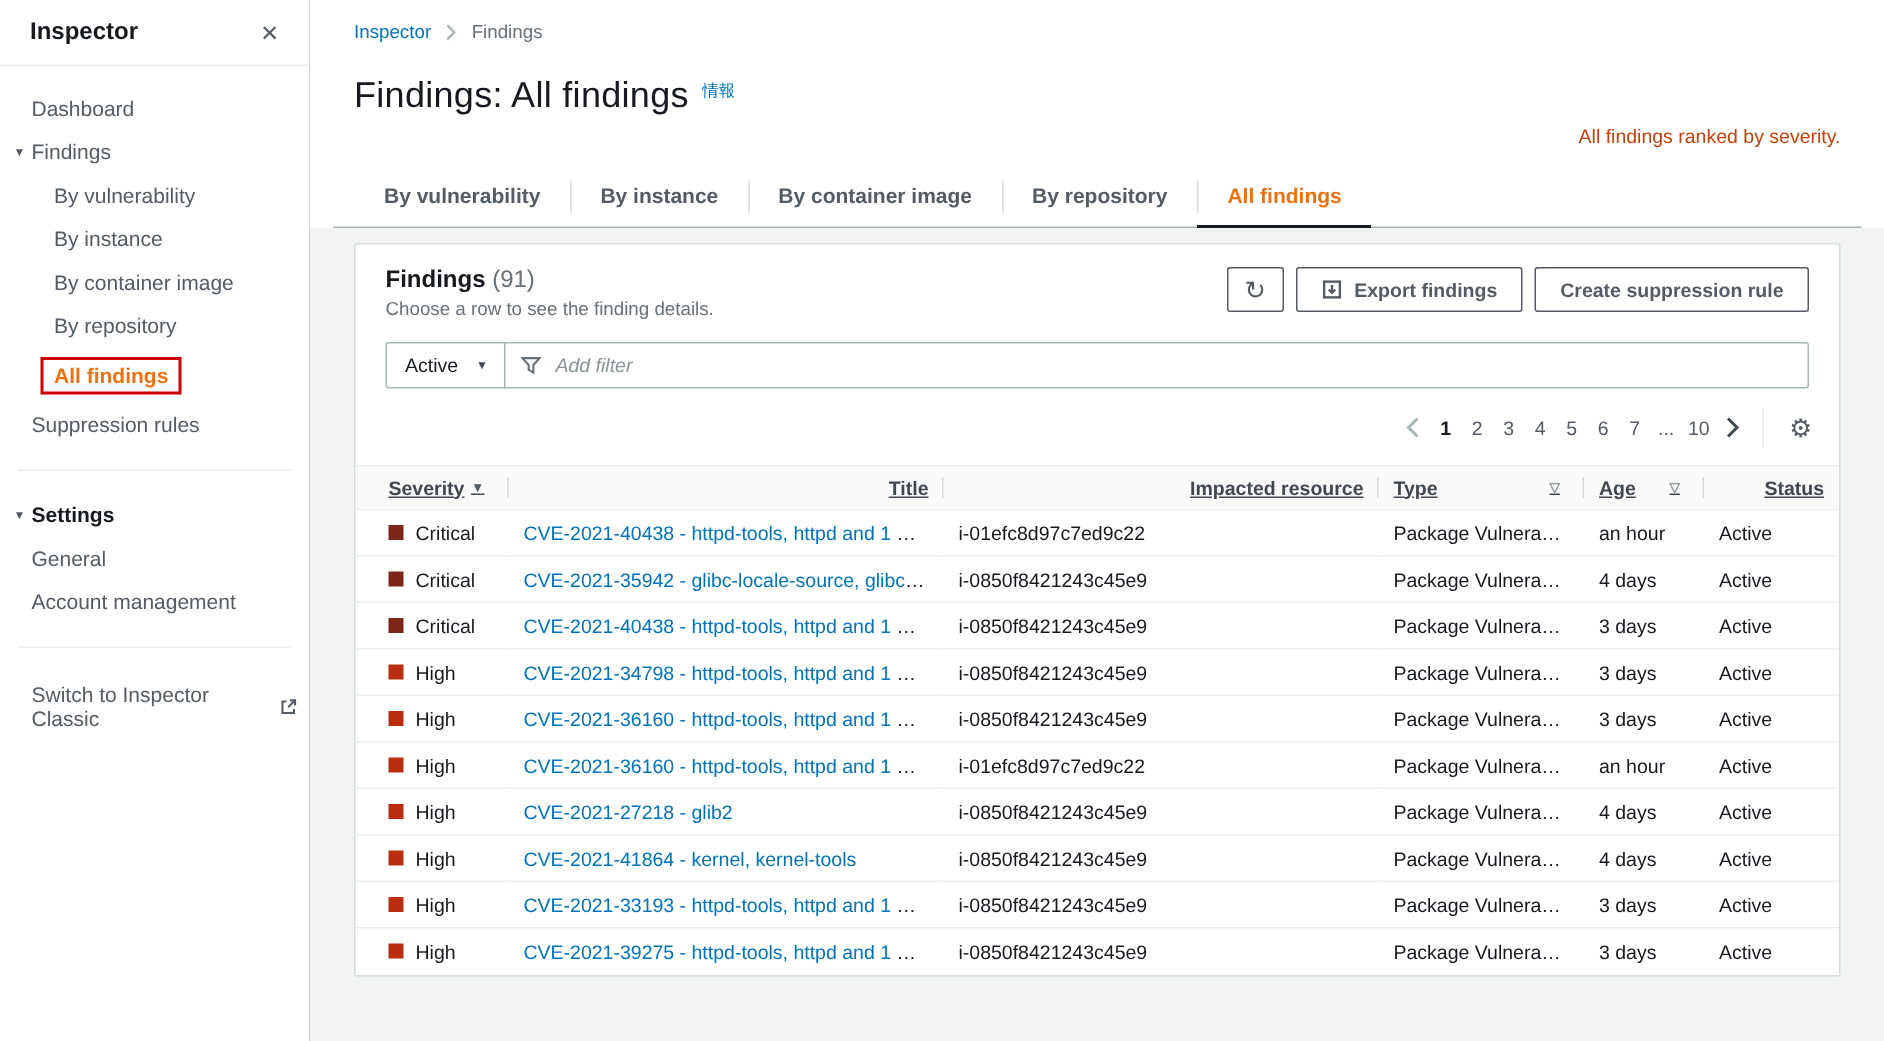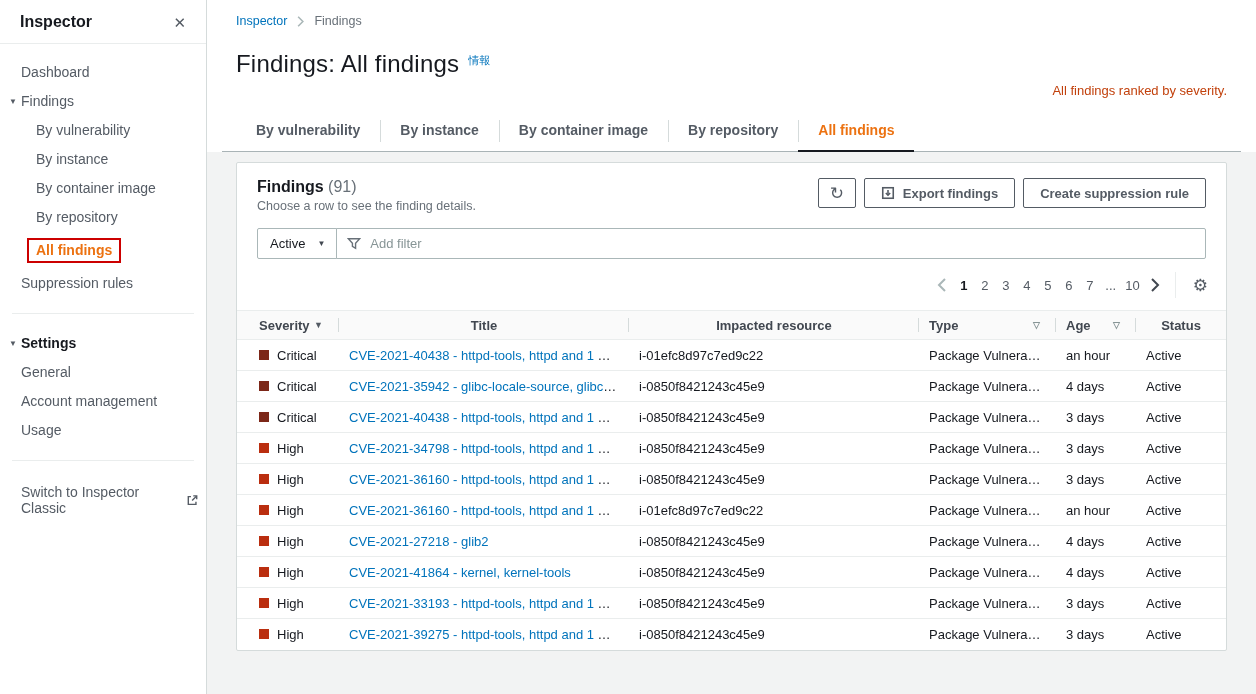--- a/index.html
+++ b/index.html
@@ -58,33 +58,33 @@
     background:#fff; border:1px solid #545b64; border-radius:2px;
     font-family:inherit; font-size:13px; font-weight:bold; color:#545b64; cursor:pointer; }
   .btn.icon-only { width:38px; padding:0; justify-content:center; font-size:17px; font-weight:normal; }
   .filter-row { display:flex; padding:9px 20px 0 20px; }
   .select { display:flex; align-items:center; gap:12px; height:31px; padding:0 11px 0 12px;
     border:1px solid #aab7b8; border-radius:2px 0 0 2px; font-size:13px; color:#16191f;
     background:#fff; cursor:pointer; }
   .select-caret { font-size:8px; color:#414750; }
   .filter-input { flex:1; display:flex; align-items:center; gap:9px; height:31px; margin-left:-1px;
     border:1px solid #aab7b8; border-radius:0 2px 2px 0; padding:0 10px; background:#fff; cursor:text; }
-  .filter-placeholder { font-size:13px; color:#879596; }
+  .filter-placeholder { font-size:13px; font-style:italic; color:#879596; }
   .pagination-row { display:flex; justify-content:flex-end; align-items:center; padding:13px 10px 12px 20px; }
   .page-btn { min-width:21px; text-align:center; font-size:13px; color:#545b64; padding:3px 4px; cursor:pointer; }
   .page-btn.current { color:#16191f; font-weight:bold; }
   .page-btn.ellipsis { cursor:default; }
   .pg-arrow { display:flex; align-items:center; padding:0 6px; cursor:pointer; }
   .pg-arrow.disabled { cursor:default; }
   .pg-divider { width:1px; height:26px; background:#eaeded; margin:0 9px; }
   .gear-btn { font-size:17px; color:#545b64; cursor:pointer; padding:0 8px; line-height:1; }
   
   table { width:100%; border-collapse:collapse; table-layout:fixed; font-size:13px; }
   thead th { background:#fafafa; border-top:1px solid #eaeded; border-bottom:1px solid #eaeded;
-    text-align:center; font-weight:bold; color:#414750; height:29px; padding:0 10px; position:relative; }
+    text-align:right; font-weight:bold; color:#414750; height:29px; padding:0 10px; position:relative;text-decoration:underline; }
   thead th:first-child { padding-left:22px; }
   thead th:not(:last-child)::after { content:''; position:absolute; right:0; top:7px; bottom:7px;
     width:1px; background:#d5dbdb; }
   .th-inner { display:flex; align-items:center; justify-content:space-between; padding-right:6px; }
   .sort-icon { font-size:9px; color:#545b64; }
   .sort-icon.outline { color:#879596; }
   tbody td { border-bottom:1px solid #eaeded; height:31px; padding:0 10px; color:#16191f;
     white-space:nowrap; overflow:hidden; text-overflow:ellipsis; }
   tbody td:first-child { padding-left:22px; }
   tbody tr:last-child td { border-bottom:none; }
@@ -131,23 +131,20 @@
       <div class="nav-divider"></div>
       <div class="nav-item expandable bold">
         <span class="caret">▼</span>
         <span class="nav-label">Settings</span>
       </div>
       <div class="nav-item">
         <span class="nav-label">General</span>
       </div>
       <div class="nav-item">
         <span class="nav-label">Account management</span>
-      </div>
-      <div class="nav-item">
-        <span class="nav-label">Usage</span>
       </div>
       <div class="nav-divider"></div>
     </nav>
   <div class="switch-link">
     <span>Switch to Inspector Classic</span>
     <svg class="ic" width="13" height="13" viewBox="0 0 16 16" fill="none" stroke="#545b64" stroke-width="1.8">
       <path d="M6.5 3H3v10h10V9.5"></path>
         <path d="M9.5 2H14v4.5"></path>
         <path d="M13.6 2.4 8 8"></path>
     </svg>

